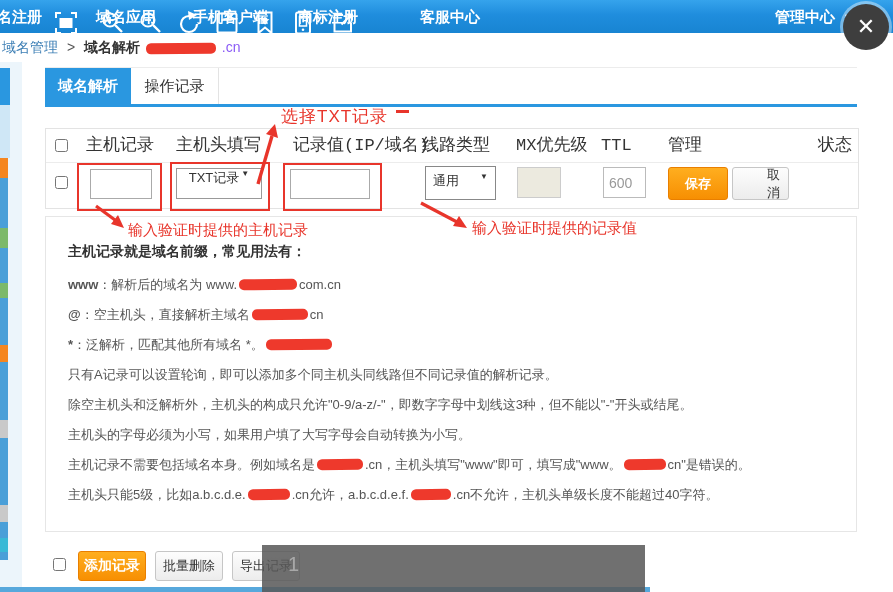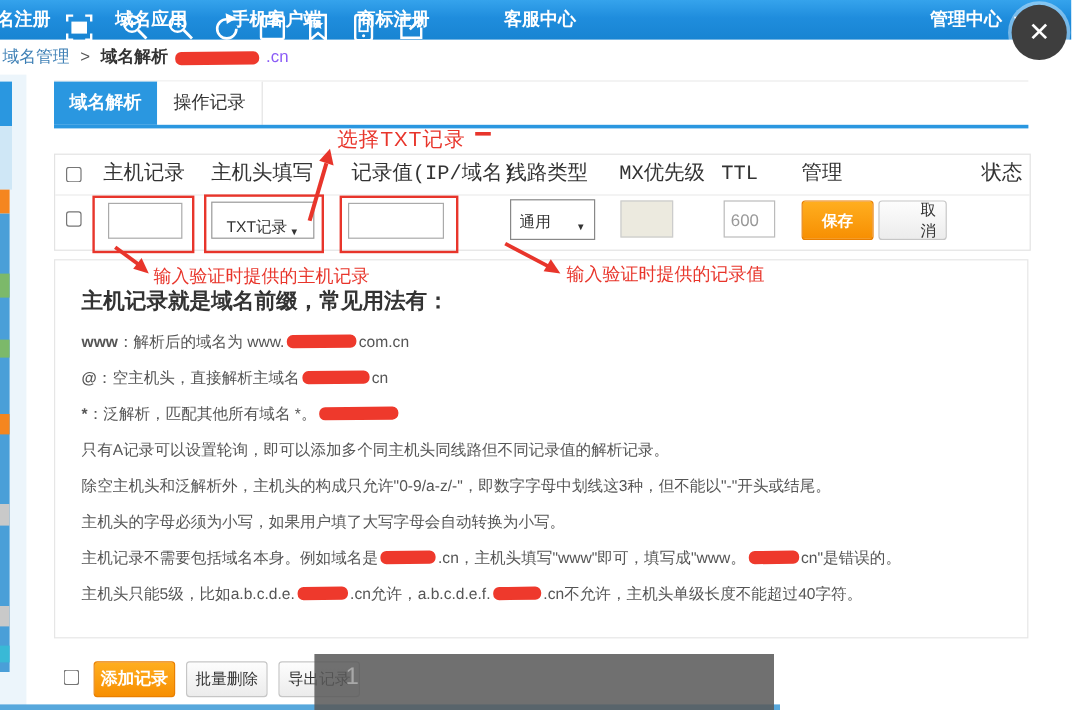--- a/index.html
+++ b/index.html
@@ -34,34 +34,34 @@
   .tab-underline{position:absolute;left:45px;top:104px;width:812px;height:3px;background:#2a97e0;z-index:4;}
   
   .table-box{position:absolute;left:45px;top:128px;width:812px;height:79px;border:1px solid #e3e3e3;
              background:#fff;z-index:3;}
   .thead{position:absolute;left:0;top:0;width:100%;height:33px;border-bottom:1px solid #ececec;}
   .th{position:absolute;top:0;line-height:33px;font-size:17px;color:#333;white-space:nowrap;font-family:Liberation Mono, monospace;}
   .cb{position:absolute;width:13px;height:13px;margin:0;cursor:pointer;}
   .txt-input{position:absolute;border:1px solid #aaa;background:#fff;font-size:13px;color:#333;
              padding:0 5px;box-sizing:border-box;outline:none;}
   .sel{position:absolute;background:#fff;border:1px solid #999;font-size:13px;color:#333;
-       display:flex;align-items:flex-end;box-sizing:border-box;cursor:pointer;}
+       display:flex;align-items:flex-start;box-sizing:border-box;cursor:pointer;}
   .sel .caret{font-size:8px;color:#333;}
   .sel-type{justify-content:center;gap:2px;}
   .sel-line{padding:5px 7px;justify-content:space-between;}
   .mx-box{position:absolute;background:#eceadf;border:1px solid #ccc;box-sizing:border-box;}
   .btn{position:absolute;border-radius:3px;font-size:13px;display:flex;align-items:center;
        justify-content:center;cursor:pointer;box-sizing:border-box;}
   .btn-orange{background:linear-gradient(#ffae1f,#f78f02);border:1px solid #e97f00;color:#fff;font-weight:bold;}
   .btn-gray{background:linear-gradient(#fdfdfd,#ececec);border:1px solid #c6c6c6;color:#333;}
   
   .help-box{position:absolute;left:45px;top:216px;width:812px;height:316px;border:1px solid #e6e6e6;
             background:#fff;box-sizing:border-box;padding:24px 18px 0 22px;z-index:3;}
   .help-line{font-size:13px;color:#555;line-height:20px;margin-bottom:10px;white-space:nowrap;}
-  .help-line.help-title{font-size:18px;color:#333;margin-bottom:14px;}
+  .help-line.help-title{font-size:14px;color:#333;margin-bottom:14px;}
   .redact{display:inline-block;height:11px;background:#ee392c;border-radius:5px;vertical-align:-1px;
           margin:0 2px;transform:rotate(-0.6deg);}
   .bc-redact{width:70px;vertical-align:middle;}
   
   .redbox{position:absolute;border:2px solid #e8352b;z-index:20;pointer-events:none;}
   .ann-text{position:absolute;color:#e8352b;z-index:21;white-space:nowrap;}
   .ann-select{left:281px;top:105px;font-size:17px;letter-spacing:1px;}
   .ann-dash{position:absolute;left:396px;top:110px;width:13px;height:3px;background:#e8352b;z-index:21;}
   .ann-host{left:128px;top:221px;font-size:15px;}
   .ann-value{left:472px;top:219px;font-size:15px;}

